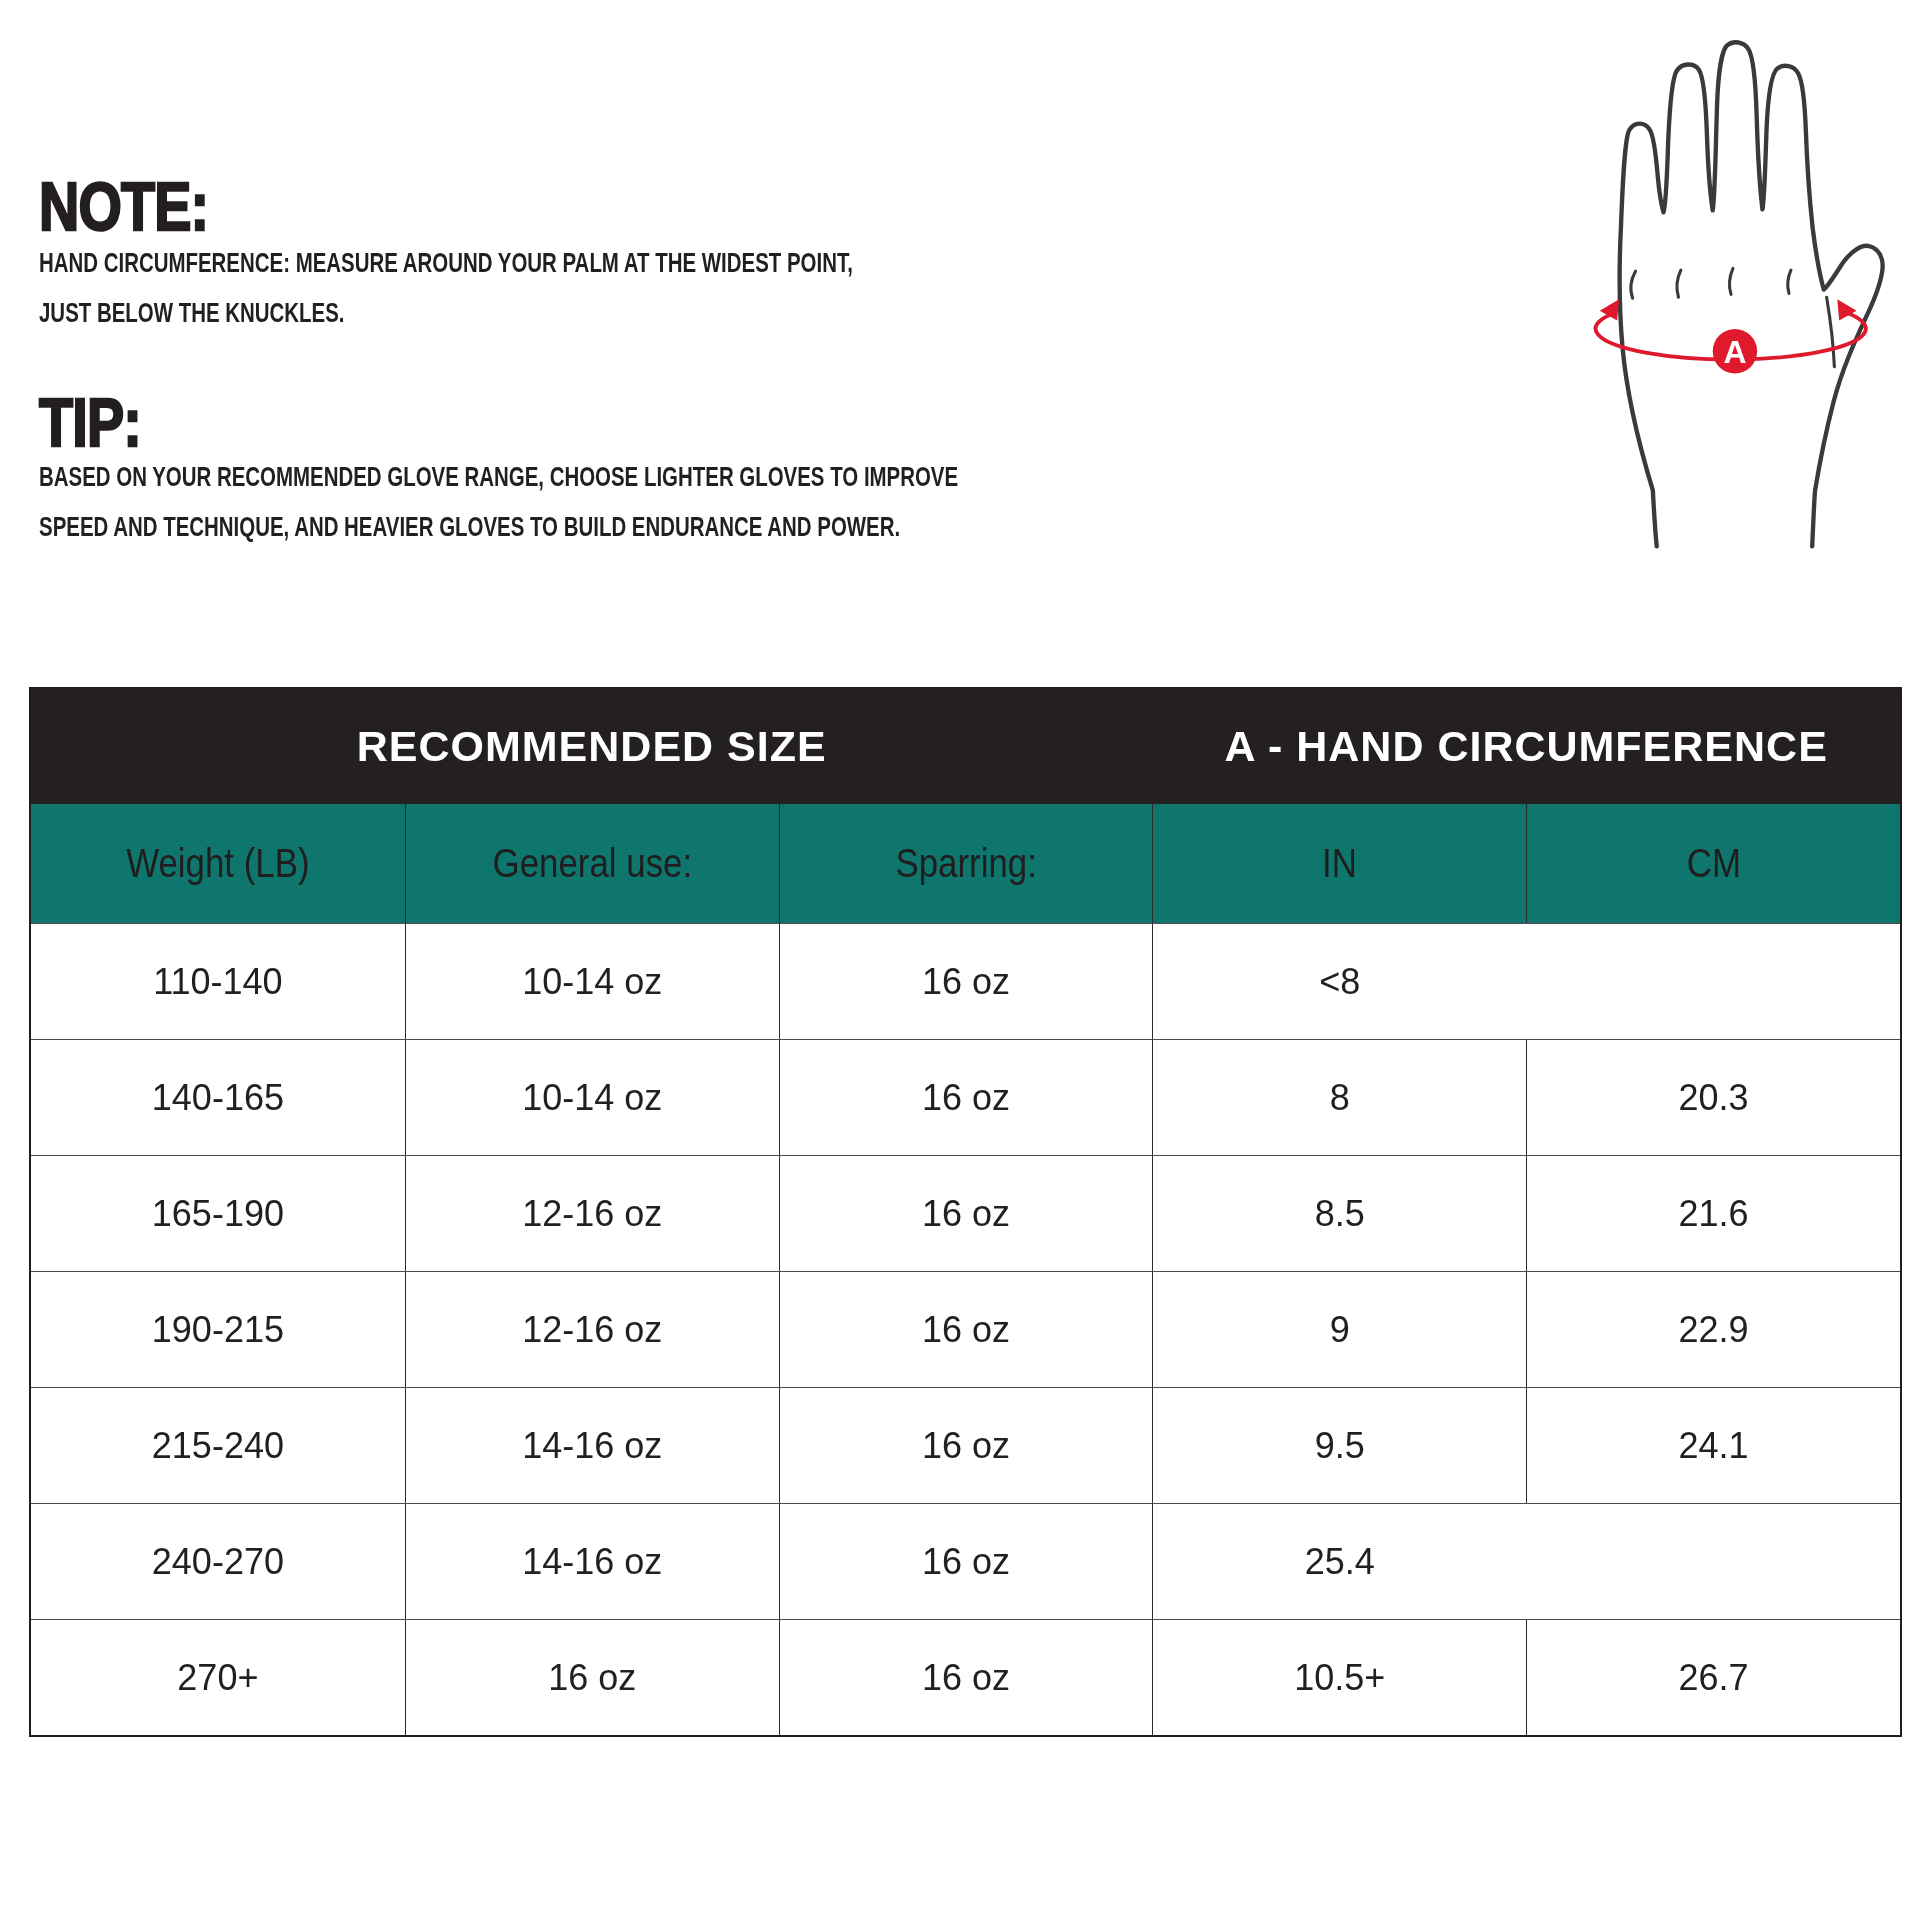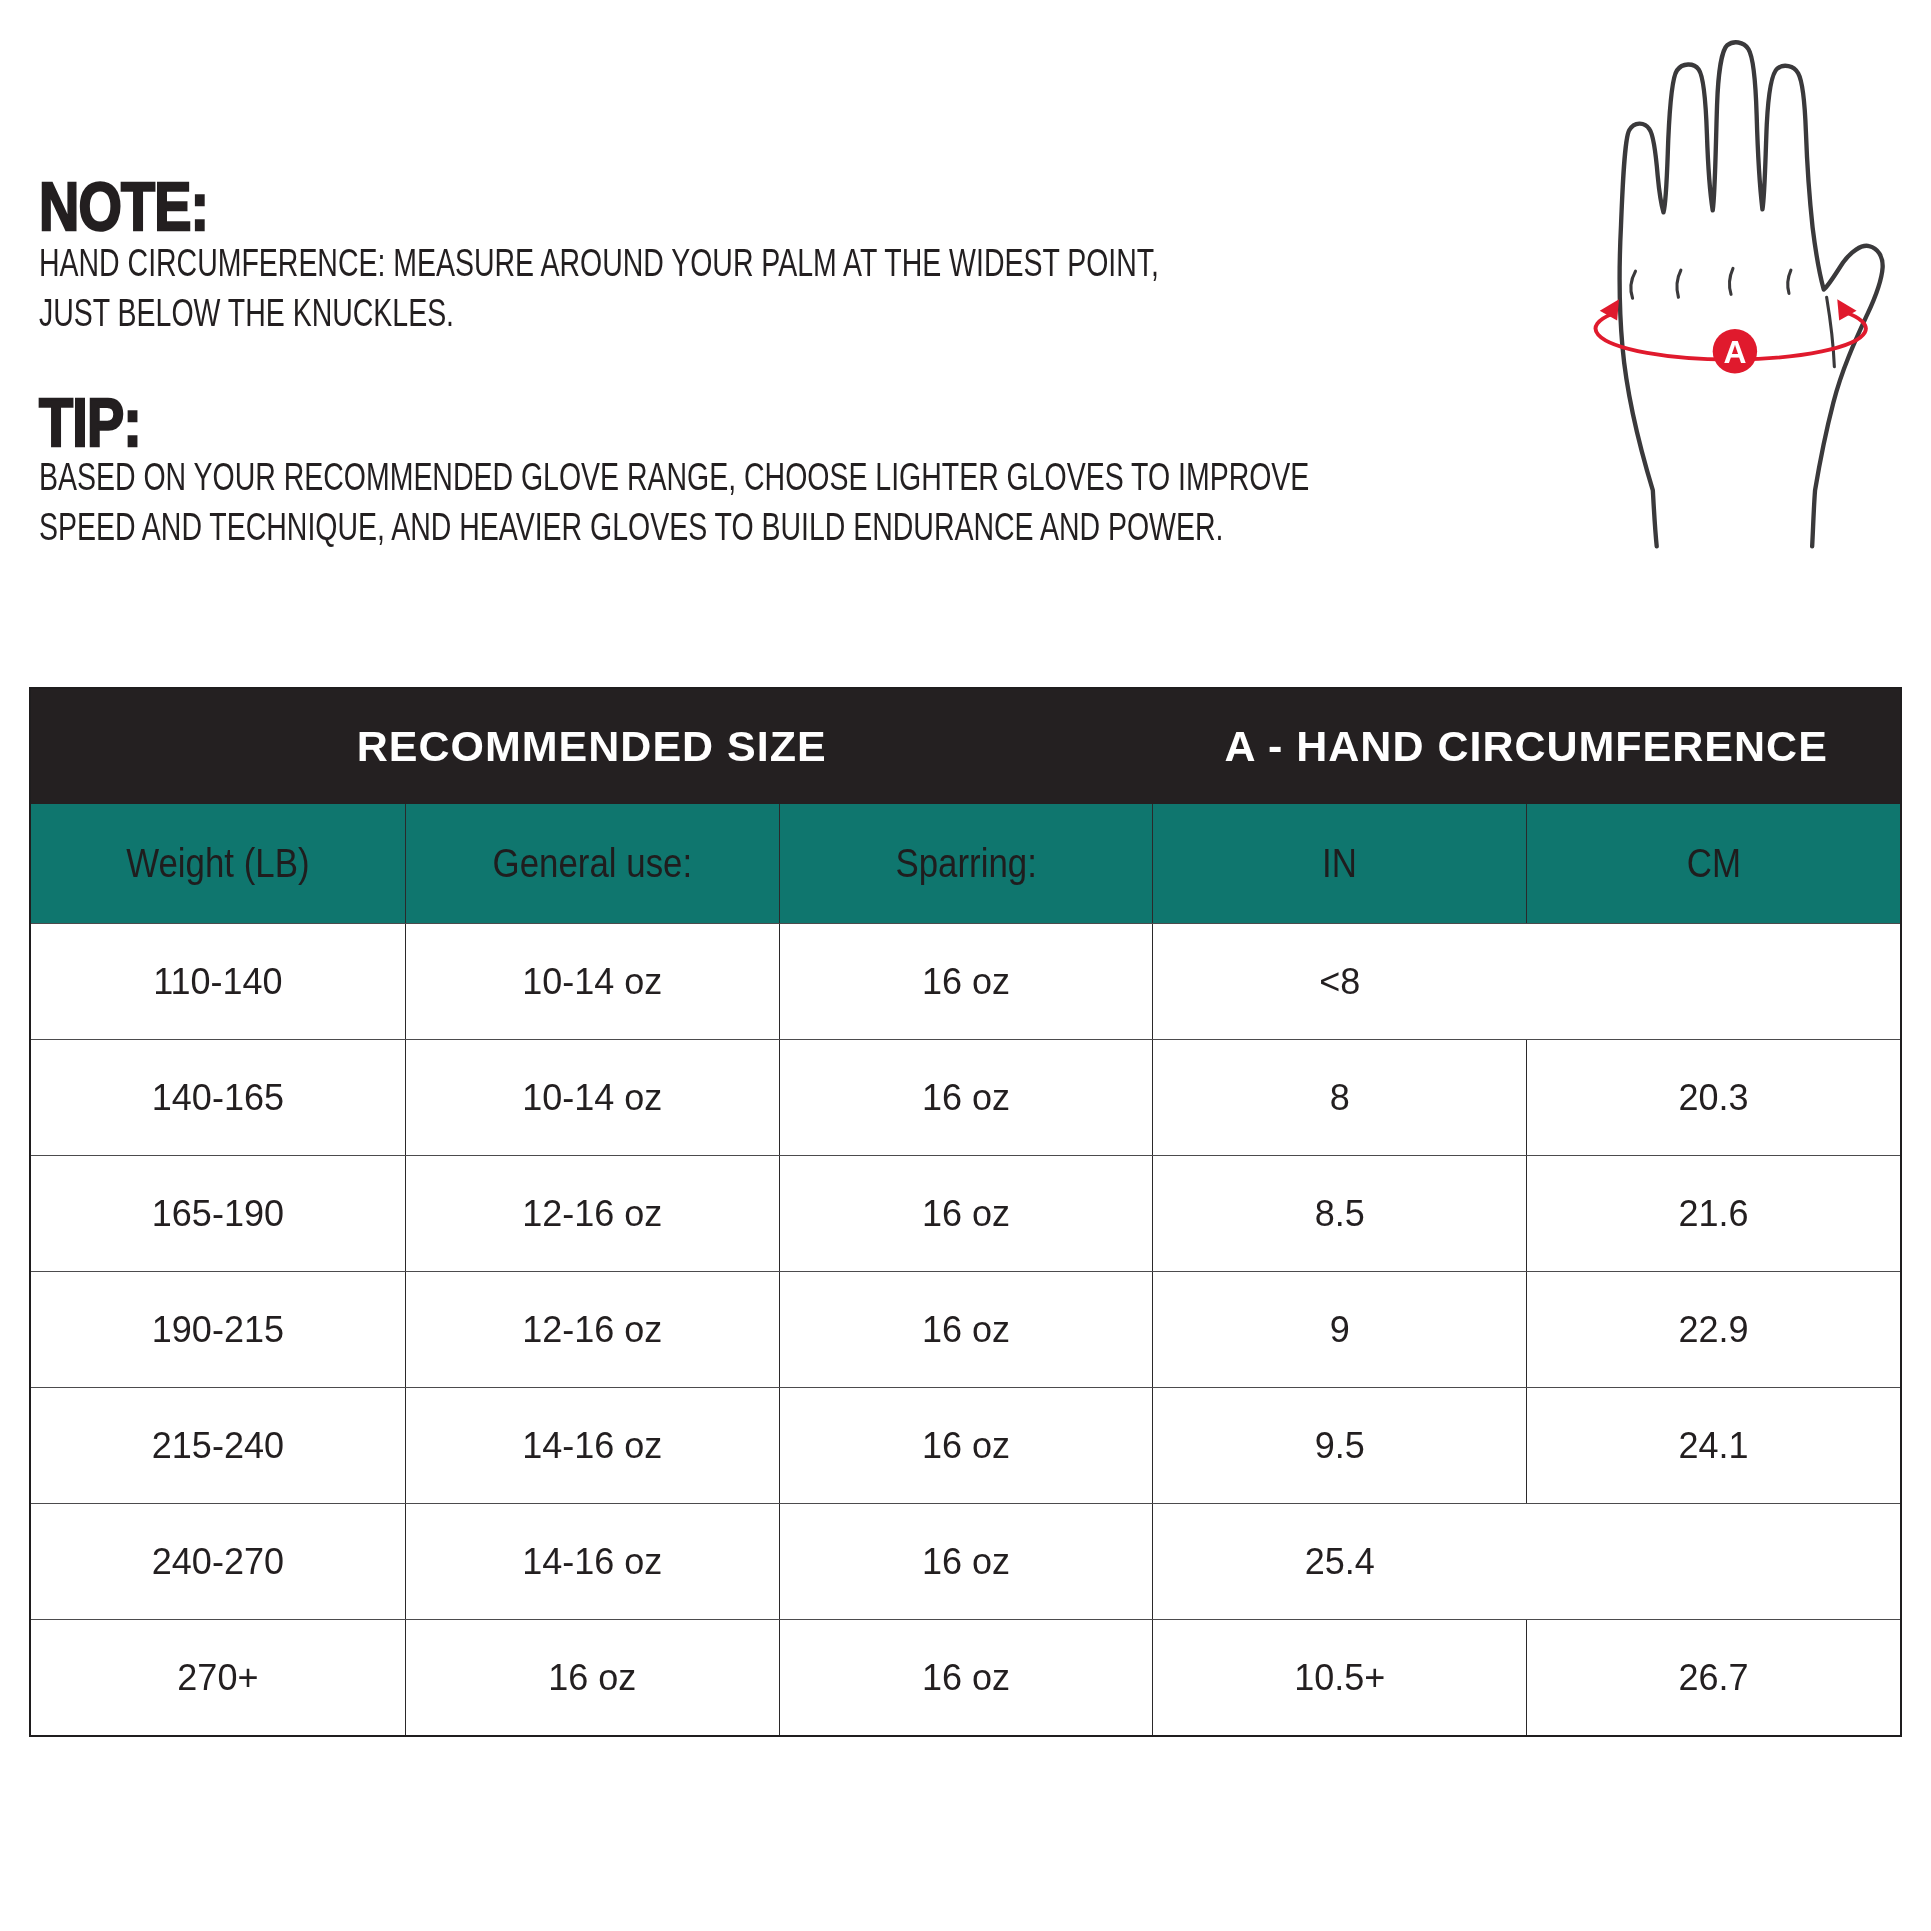--- a/index.html
+++ b/index.html
@@ -9,21 +9,21 @@
 
   
   .big-heading{
     position:absolute; left:39px; font-size:68px; font-weight:700; line-height:1;
     letter-spacing:-1px; white-space:nowrap;
     transform:scaleX(0.82); transform-origin:0 50%;
     -webkit-text-stroke:2.4px #231f20;
   }
   #note-heading{ top:172px; }
   #tip-heading { top:388px; }
-  .para{ position:absolute; left:39px; font-size:39px; font-weight:400; }
+  .para{ position:absolute; left:39px; font-size:28px; font-weight:700; }
   .para .ln{ display:block; white-space:nowrap; line-height:50px;
              transform:scaleX(0.73); transform-origin:0 50%; }
   #note-para{ top:238px; }
   #tip-para { top:452px; }
 
   
   #hand-svg{ position:absolute; left:1535px; top:25px; width:367px; height:531px; }
   #hand-svg text{ font-family:"Liberation Sans", sans-serif; font-weight:700; }
 
   

